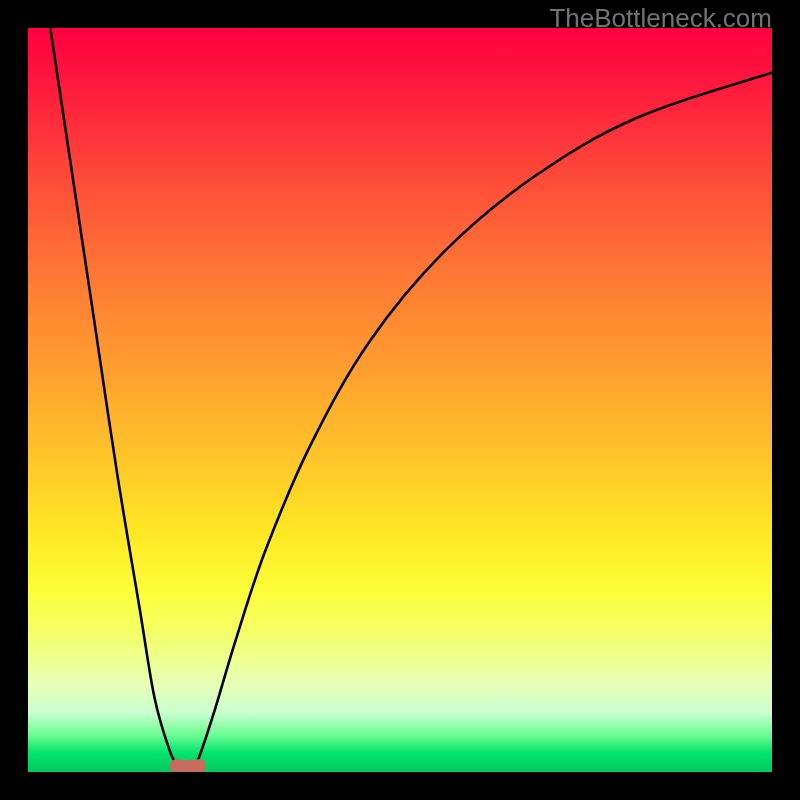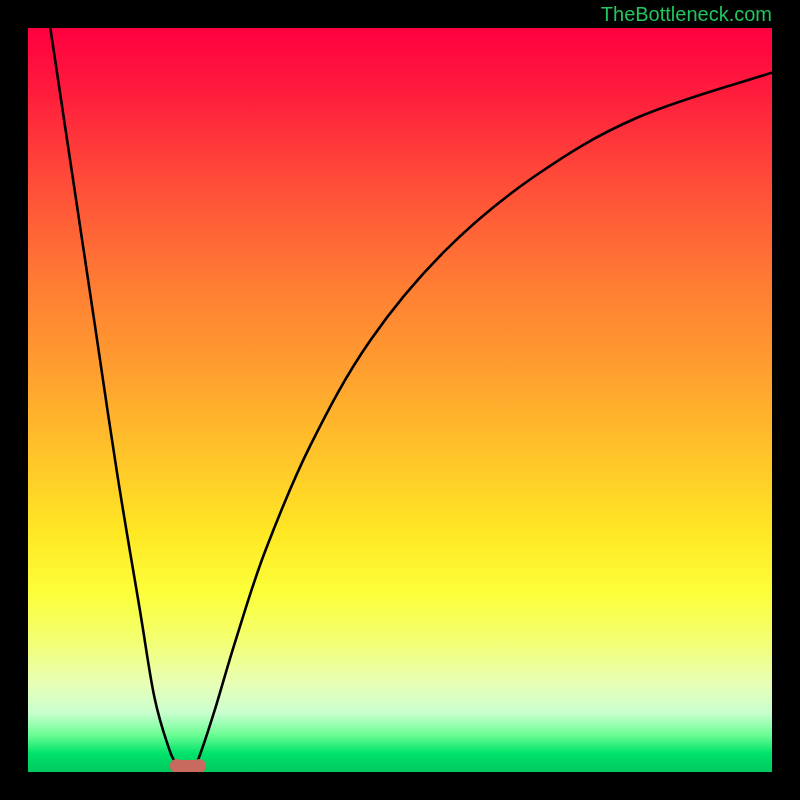--- a/index.html
+++ b/index.html
@@ -37,22 +37,22 @@
     position: absolute;
     left: 0; top: 0;
     width: 744px; height: 744px;
     pointer-events: none;
   }
   .watermark {
     position: absolute;
     top: 3px;
     right: 28px;
     font-family: Arial, Helvetica, sans-serif;
-    font-size: 20px;
-    color: #22c55e;
+    font-size: 26px;
+    color: #737373;
     letter-spacing: 0;
     font-weight: 500;
   }
 </style>
 </head>
 <body>
 
 <div class="frame">
   <div class="watermark">TheBottleneck.com</div>
   <div class="plot">

